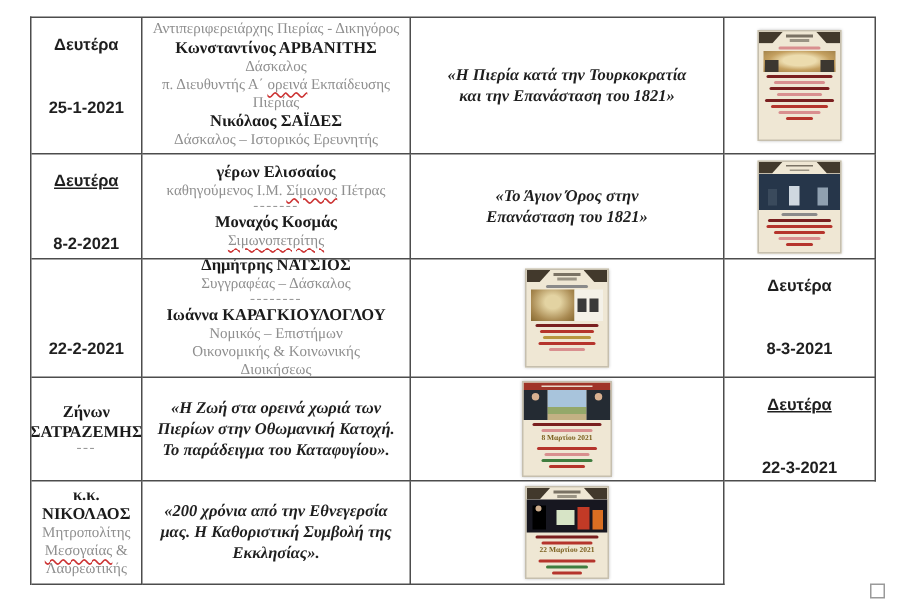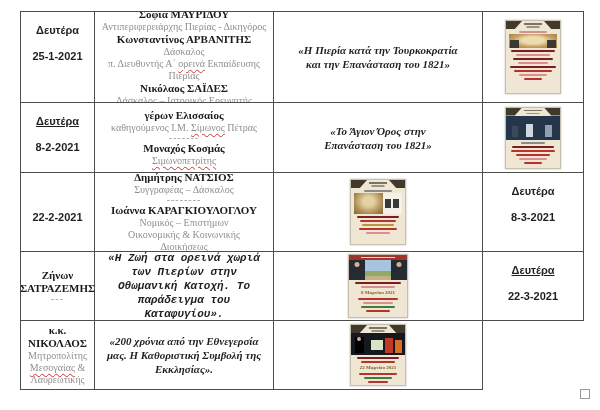--- a/index.html
+++ b/index.html
@@ -12,35 +12,35 @@
        grid-template-rows:91px 70px 79px 69px 69px;
        border-top:1px solid #4d4d4d;border-left:1px solid #4d4d4d;box-sizing:content-box;}
   .cell{border-right:1px solid #4d4d4d;border-bottom:1px solid #4d4d4d;
         box-sizing:border-box;overflow:hidden;display:flex;flex-direction:column;
         align-items:center;}
 
   
   .date-cell{padding-top:11px;font-family:"Liberation Sans", sans-serif;color:#1f1f1f;}
   .day{height:14px;font-size:11px;font-weight:bold;line-height:14px;}
   .day.u{text-decoration:underline;}
-  .dateval{margin-top:12px;font-size:11px;font-weight:bold;line-height:14px;}
+  .dateval{margin-top:28px;font-size:11px;font-weight:bold;line-height:14px;}
 
   
   .speakers-cell{justify-content:center;text-align:center;padding:2px 3px;}
   .sp-name{font-size:11px;font-weight:bold;color:#1b1b1b;line-height:13px;}
   .sp-role{font-size:10px;color:#8f8f8f;line-height:12px;}
   .sp-dash{font-size:10px;color:#9a9a9a;line-height:8px;letter-spacing:1px;}
   .narrow{max-width:138px;}
   .sq{text-decoration:underline;text-decoration-style:wavy;text-decoration-color:#cc3333;
       text-decoration-thickness:1px;text-underline-offset:2px;}
 
   
   .topic-cell{justify-content:center;text-align:center;padding:2px 6px;}
   .topic{font-size:11px;font-weight:bold;font-style:italic;color:#1f1f1f;line-height:14px;}
-  .t0{max-width:162px;}.t1{max-width:122px;}.t2{max-width:168px;}.t3{max-width:172px;font-family:Liberation Mono, monospace;}.t4{max-width:182px;}
+  .t0{max-width:162px;}.t1{max-width:122px;}.t2{max-width:168px;}.t3{max-width:172px;}.t4{max-width:182px;}
 
   
   .poster-cell{justify-content:center;}
   .poster{width:56px;background:#efe7d4;border:1px solid #c6bfae;box-sizing:border-box;
           display:flex;flex-direction:column;overflow:hidden;box-shadow:0 0 2px rgba(0,0,0,.25);}
   .p1{height:74px;}.p2{height:62px;}.p3{height:66px;}.p4{height:64px;width:60px;}.p5{height:62px;}
   .ph{height:8px;position:relative;flex:none;background:#efe7d4;}
   .ph .cl,.ph .cr{position:absolute;top:0;width:16px;height:8px;background:#42392c;}
   .ph .cl{left:0;clip-path:polygon(0 0,100% 0,55% 100%,0 100%);}
   .ph .cr{right:0;clip-path:polygon(0 0,100% 0,100% 100%,45% 100%);}
@@ -86,21 +86,20 @@
 </head>
 <body>
 
 <div class="tbl">
 
   <div class="cell date-cell">
     <div class="day">Δευτέρα</div>
     <div class="dateval">25-1-2021</div>
   </div>
   <div class="cell speakers-cell">
-    <div class="sp-name">Σοφία ΜΑΥΡΙΔΟΥ</div>
     <div class="sp-role">Αντιπεριφερειάρχης Πιερίας - Δικηγόρος</div>
     <div class="sp-name">Κωνσταντίνος ΑΡΒΑΝΙΤΗΣ</div>
     <div class="sp-role">Δάσκαλος</div>
     <div class="sp-role"><span>π. Διευθυντής Α΄ </span><span class="sq">ορεινά</span><span> Εκπαίδευσης Πιερίας</span></div>
     <div class="sp-name">Νικόλαος ΣΑΪΔΕΣ</div>
     <div class="sp-role">Δάσκαλος – Ιστορικός Ερευνητής</div>
   </div>
   <div class="cell topic-cell">
     <div class="topic t0">«Η Πιερία κατά την Τουρκοκρατία και την Επανάσταση του 1821»</div>
   </div>

